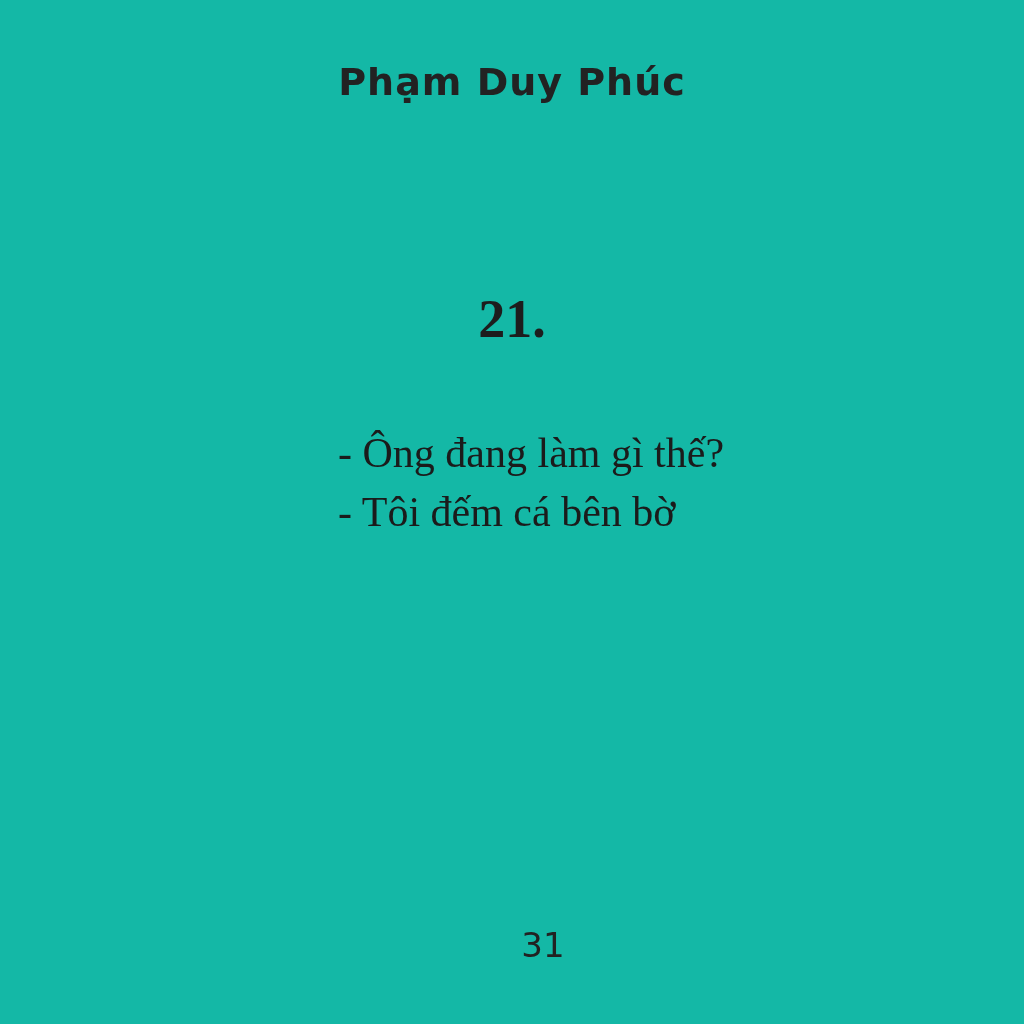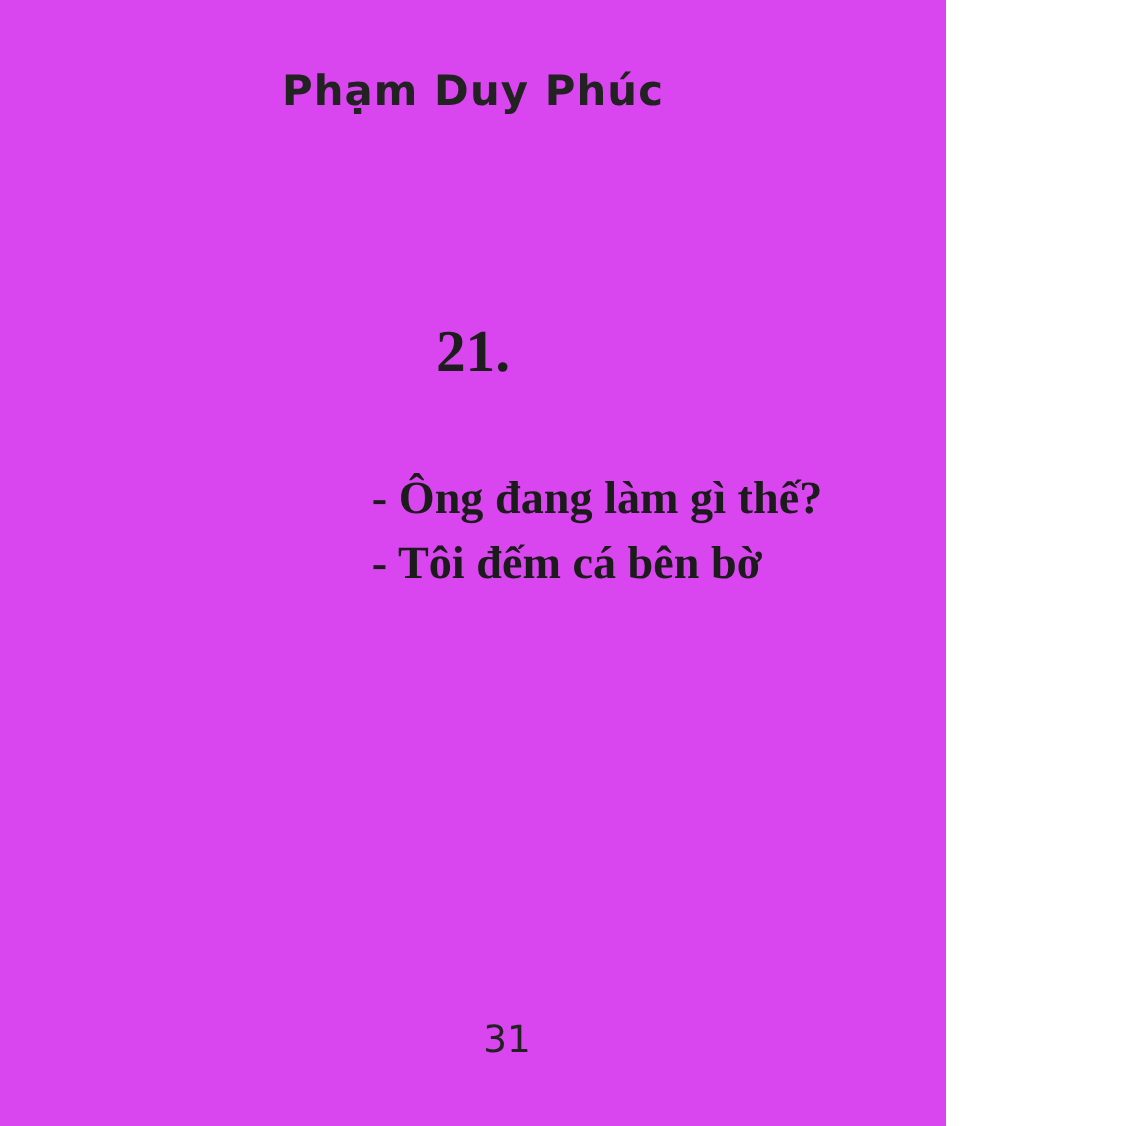--- a/index.html
+++ b/index.html
@@ -4,23 +4,23 @@
 <style>
   * { margin: 0; padding: 0; box-sizing: border-box; }
   html, body {
     width: 1024px;
     height: 1024px;
     background: #ffffff;
     overflow: hidden;
   }
   .page {
     position: relative;
-    width: 860px;
+    width: 1024px;
     height: 1024px;
-    background: #d946ef;
+    background: #14b8a6;
     color: #1d1d1d;
   }
   .running-header {
     position: absolute;
     top: 60px;
     left: 0;
     width: 100%;
     text-align: center;
     font-family: "DejaVu Sans", sans-serif;
     font-size: 38px;
@@ -38,21 +38,21 @@
     font-size: 54px;
     font-weight: 700;
     color: #1d1d1d;
   }
   .poem {
     position: absolute;
     top: 424px;
     left: 338px;
     font-family: "Liberation Serif", "DejaVu Serif", serif;
     font-size: 42px;
-    font-weight: 700;
+    font-weight: 400;
     line-height: 59px;
     color: #1b1b1b;
     text-align: left;
     white-space: nowrap;
   }
   .page-number {
     position: absolute;
     top: 925px;
     left: 0;
     width: 100%;

